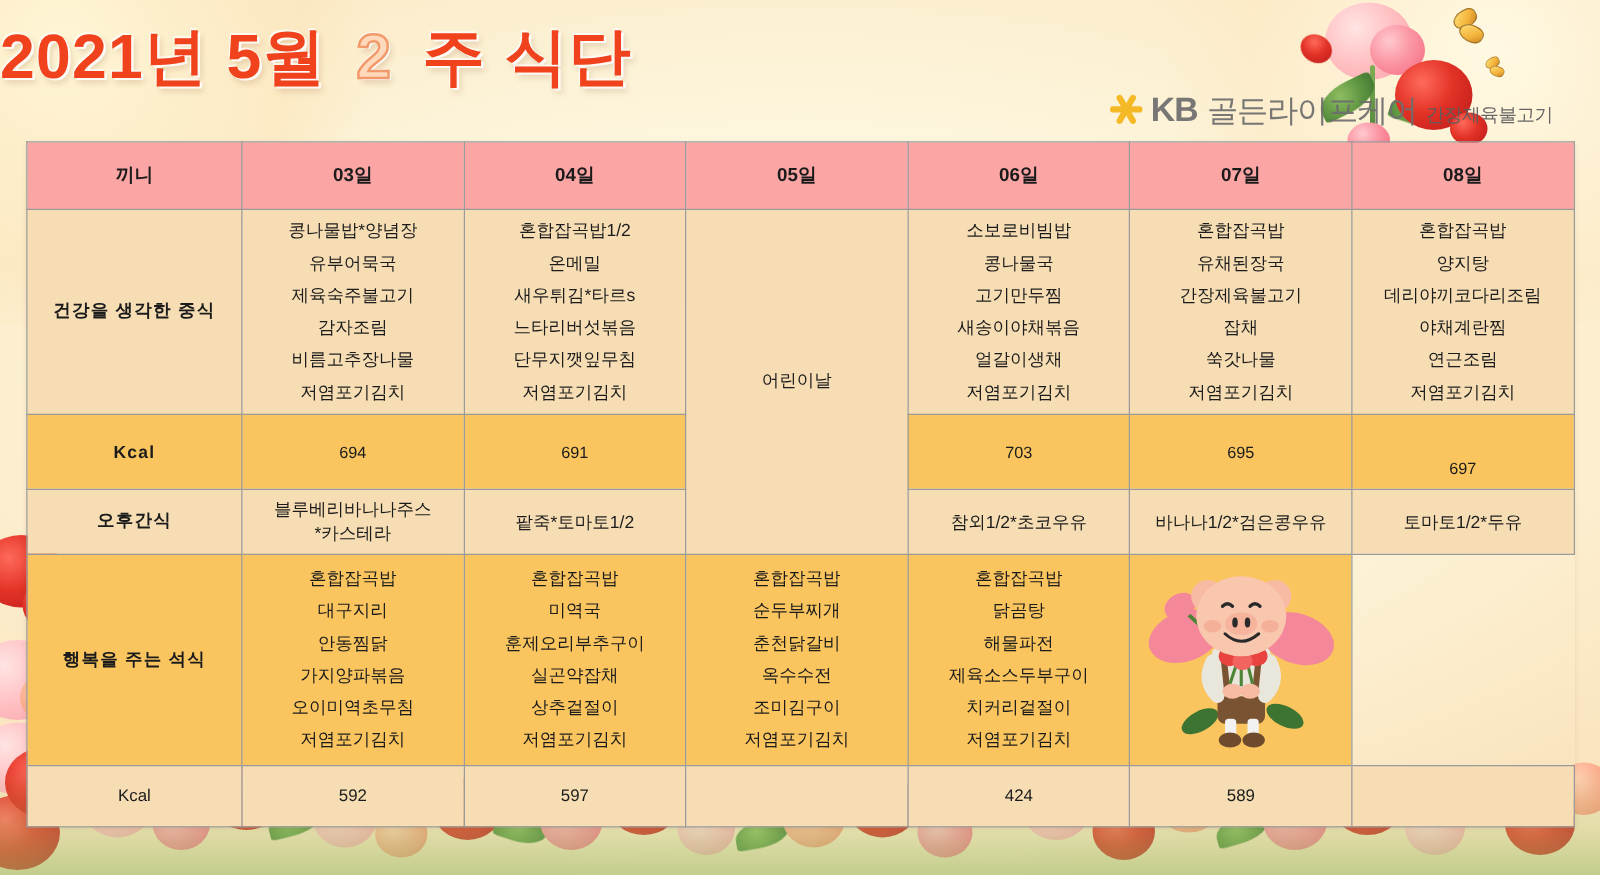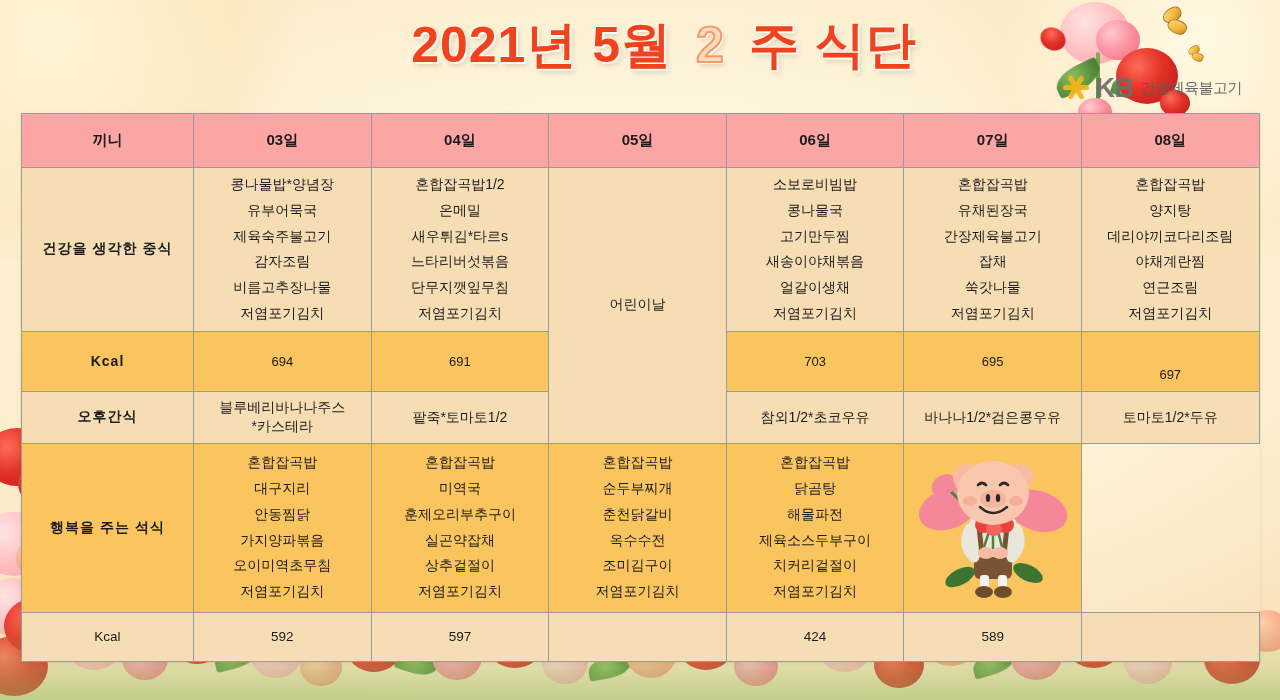--- a/index.html
+++ b/index.html
@@ -75,23 +75,22 @@
   }
   .bf-wing {
     position: absolute; width: 20px; height: 14px; border-radius: 60% 40% 50% 50%;
     background: linear-gradient(135deg, #FFE27A 0%, #F4B43C 60%, #C98224 100%);
     border: 1px solid rgba(110,70,20,.55);
   }
 
   
   .title-wrap {
     position: absolute; left: 0; right: 0; top: 12px;
-    text-align: center;
+    text-align: left;
     z-index: 6;
-    padding-left: 48px;
   }
   .title {
     display: inline-block;
     font-family: "Liberation Sans", "DejaVu Sans", sans-serif;
     font-size: 50px;
     font-weight: bold;
     letter-spacing: 1px;
     color: #F0421C;
     text-shadow:
       2px 2px 0 rgba(255,255,255,.85),
@@ -103,21 +102,21 @@
     color: #FFD9BB;
     -webkit-text-stroke: 2px #F29A6B;
     margin: 0 10px;
     display: inline-block;
   }
   .title .sp { display: inline-block; width: 14px; }
 
   
   .brand {
     position: absolute; right: 38px; top: 74px;
-    display: flex; align-items: center; gap: 7px;
+    display: flex; align-items: flex-end; gap: 7px;
     z-index: 7;
     opacity: .93;
   }
   .brand-star {
     width: 26px; height: 26px; position: relative; margin-bottom: 2px;
   }
   .brand-star::before, .brand-star::after {
     content: ""; position: absolute; left: 50%; top: 50%;
     width: 26px; height: 5px; margin-left: -13px; margin-top: -2.5px;
     background: #F5B519; border-radius: 3px;
@@ -295,20 +294,21 @@
   <div class="title">
     <span>2021년 5월</span><span class="sp"></span><span class="week-num">2</span><span class="sp"></span><span>주 식단</span>
   </div>
 </div>
 
 <div class="brand">
   <div class="brand-star">
       <div class="bar3"></div>
     </div>
   <div class="brand-kb">KB</div>
+  <div class="brand-name">골든라이프케어</div>
   <div class="brand-center">간장제육불고기</div>
 </div>
 
 <div class="table-wrap">
   <table class="menu">
     <colgroup>
       <col class="c-label">
         <col class="c-day">
         <col class="c-day">
         <col class="c-day">

